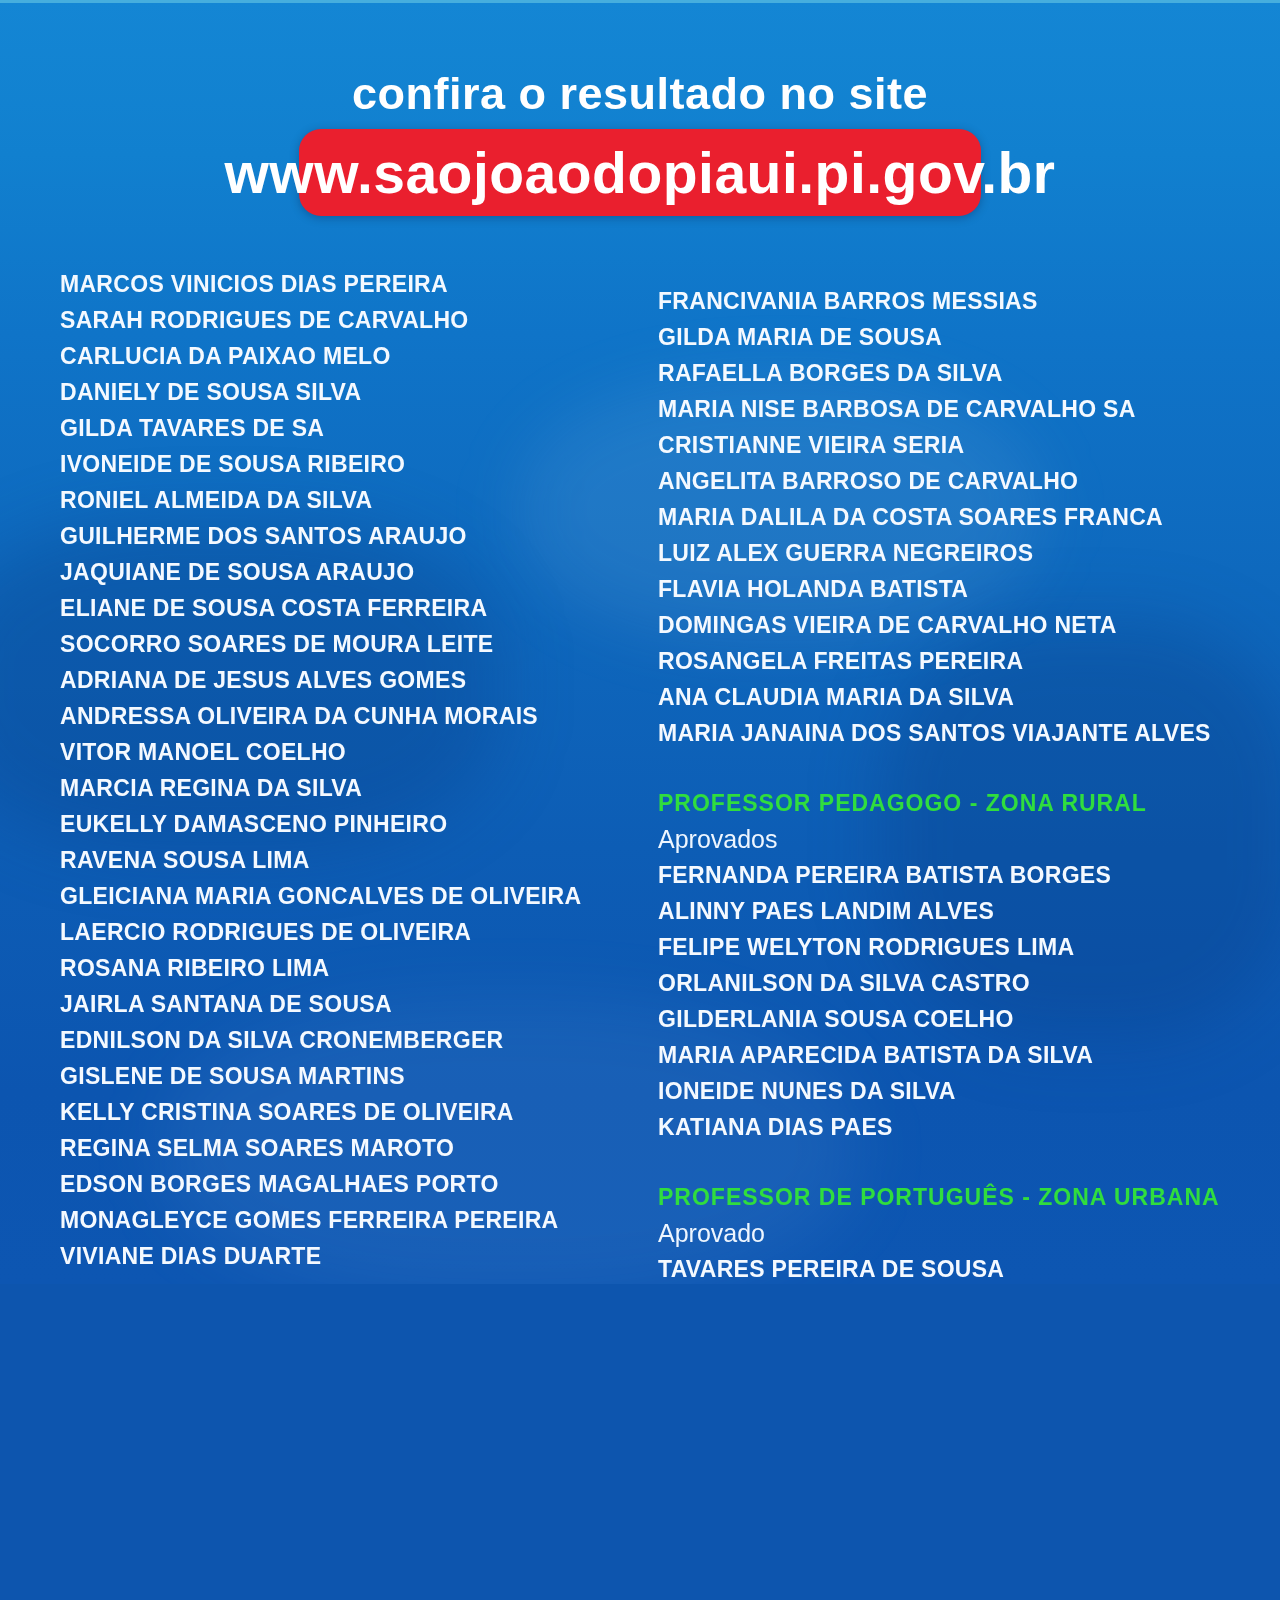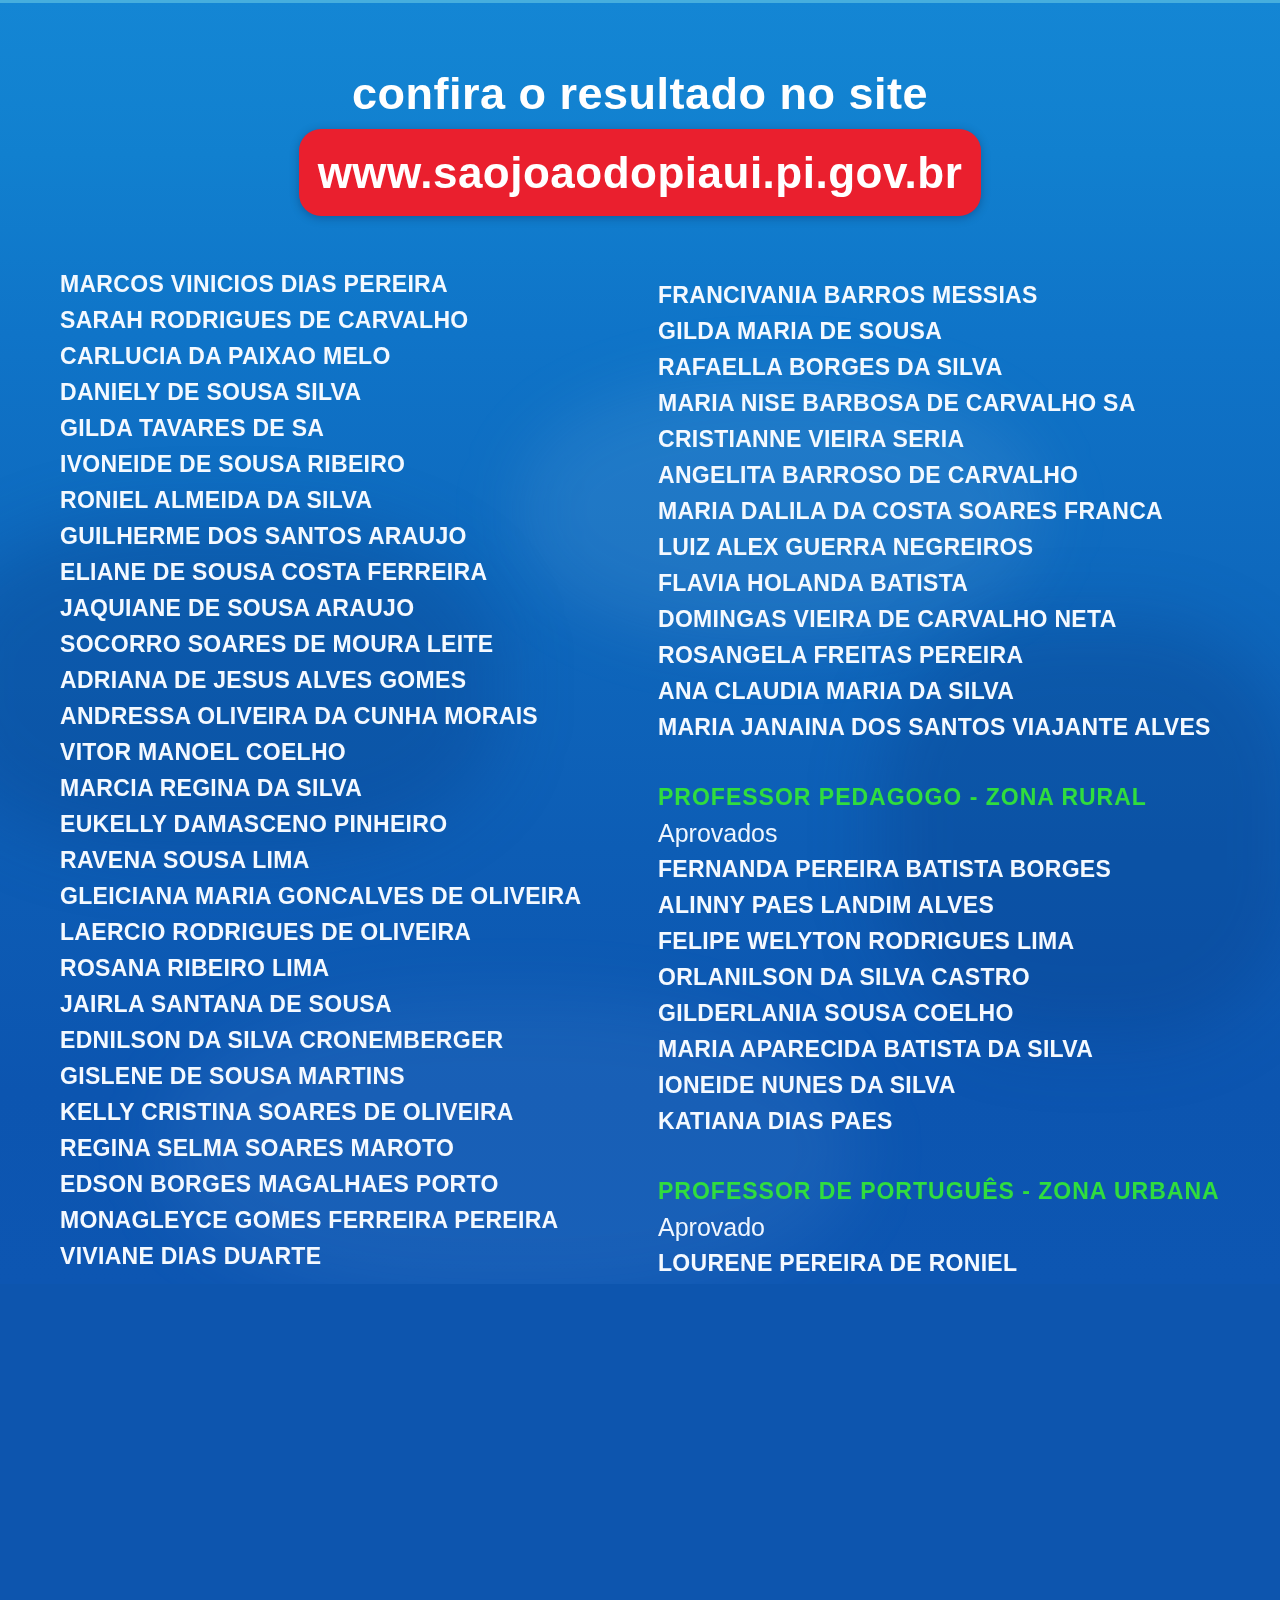--- a/index.html
+++ b/index.html
@@ -24,29 +24,29 @@
     position:absolute;top:68px;left:0;width:100%;text-align:center;
     color:#fff;font-size:45px;font-weight:bold;letter-spacing:.5px;margin:0;
   }
   .site-btn{
     position:absolute;top:129px;left:50%;transform:translateX(-50%);
     width:682px;height:87px;border-radius:22px;
     background:var(--button_red,#ea1f2e);
     display:flex;align-items:center;justify-content:center;
     box-shadow:0 2px 10px rgba(0,0,30,.25);cursor:pointer;
   }
-  .site-btn span{color:#fff;font-size:44px;font-weight:bold;letter-spacing:.5px;}
+  .site-btn span{color:#fff;font-size:57px;font-weight:bold;letter-spacing:.5px;}
 
   ul.name-list{list-style:none;margin:0;padding:0;}
   ul.name-list li{
     height:36px;line-height:36px;white-space:nowrap;
     color:#f4f9ff;font-size:23px;font-weight:bold;letter-spacing:.3px;
   }
   .col-left{position:absolute;left:60px;top:266px;}
-  .col-right{position:absolute;left:658px;top:277px;}
+  .col-right{position:absolute;left:658px;top:283px;}
 
   .section{margin-top:34px;}
   .section-heading{
     margin:0;height:36px;line-height:36px;white-space:nowrap;
     color:var(--heading_green,#30dd3e);
     font-size:23px;font-weight:bold;letter-spacing:1px;
   }
   .status-label{
     height:36px;line-height:36px;color:#eef6ff;font-size:25px;font-weight:normal;
   }
@@ -88,23 +88,23 @@
       <li>DANIELY DE SOUSA SILVA</li>
 
       <li>GILDA TAVARES DE SA</li>
 
       <li>IVONEIDE DE SOUSA RIBEIRO</li>
 
       <li>RONIEL ALMEIDA DA SILVA</li>
 
       <li>GUILHERME DOS SANTOS ARAUJO</li>
 
+      <li>JAQUIANE DE SOUSA ARAUJO</li>
+
       <li>ELIANE DE SOUSA COSTA FERREIRA</li>
-
-      <li>JAQUIANE DE SOUSA ARAUJO</li>
 
       <li>SOCORRO SOARES DE MOURA LEITE</li>
 
       <li>ADRIANA DE JESUS ALVES GOMES</li>
 
       <li>ANDRESSA OLIVEIRA DA CUNHA MORAIS</li>
 
       <li>VITOR MANOEL COELHO</li>
 
       <li>MARCIA REGINA DA SILVA</li>
@@ -187,21 +187,21 @@
 
           <li>KATIANA DIAS PAES</li>
         </ul>
     </div>
 
     <div class="section">
       <h2 class="section-heading">PROFESSOR DE PORTUGUÊS - ZONA URBANA</h2>
       <div class="status-label">Aprovado</div>
       <ul class="name-list">
 
-          <li>LOURENE PEREIRA DE RONIEL</li>
+          <li>TAVARES PEREIRA DE SOUSA</li>
         </ul>
     </div>
   </div>
 
   <div class="footer">
     <svg class="crest" width="132" height="186" viewBox="0 0 132 186" aria-hidden="true">
 
       <path d="M66,10 L112,30 V92 C112,134 80,153 66,160 C52,153 20,134 20,92 V30 Z" fill="rgba(255,255,255,0.07)" stroke="#ffffff" stroke-width="3"></path>
 
       <g stroke="#ffffff" stroke-width="2" stroke-linecap="round">

